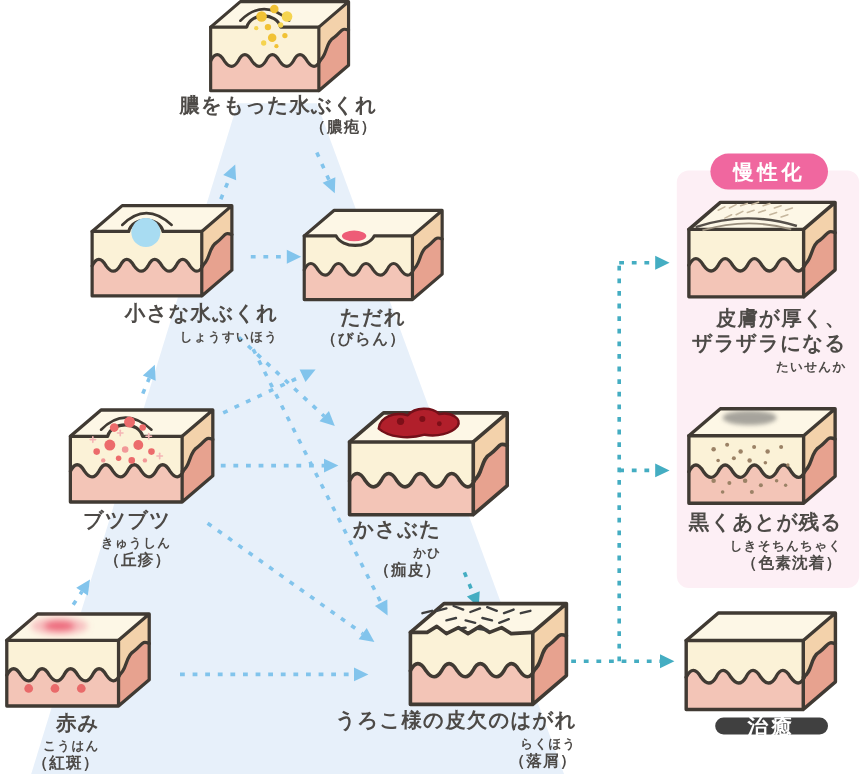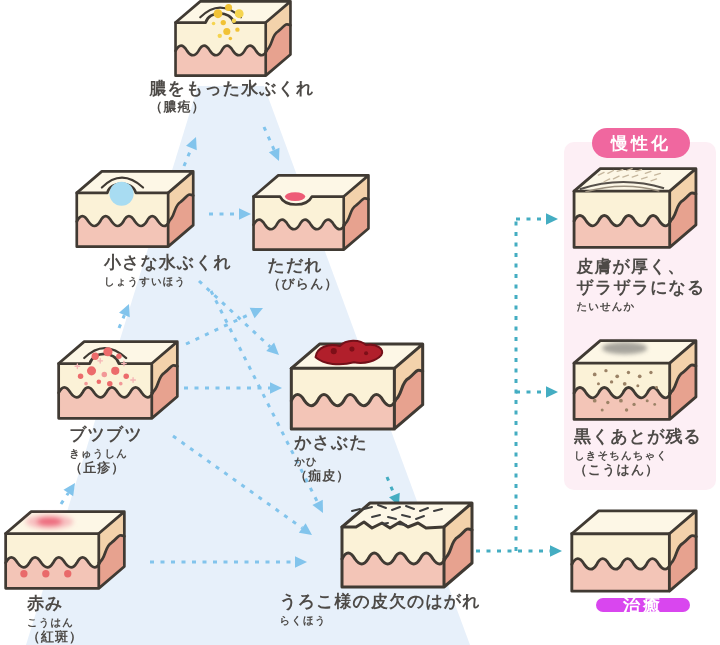--- a/index.html
+++ b/index.html
@@ -5,28 +5,28 @@
   html,body{margin:0;padding:0;}
   body{width:720px;height:645px;background:#ffffff;position:relative;overflow:hidden;
        font-family:"DejaVu Sans","Liberation Sans",sans-serif;}
   #stage{position:absolute;left:0;top:0;width:720px;height:645px;}
   .layer{position:absolute;left:0;top:0;}
   #wash-svg{z-index:1;}
   #arrow-layer{z-index:2;}
   #chronic-panel{position:absolute;background:#fdeff5;border-radius:10px;z-index:0;
        left:564px;top:142px;width:152px;height:348px;}
   .blk{position:absolute;z-index:3;}
-  .nlabel{position:absolute;z-index:4;text-align:left;transform:translateX(-50%);}
+  .nlabel{position:absolute;z-index:4;text-align:right;transform:translateX(-50%);}
   .lname{font-size:17px;font-weight:bold;color:#4d4a47;letter-spacing:1px;line-height:21px;white-space:nowrap;}
   .lfuri{font-size:10.5px;font-weight:bold;color:#4d4a47;letter-spacing:1px;line-height:13px;margin-top:2px;white-space:nowrap;}
   .lkanji{font-size:13px;font-weight:bold;color:#4d4a47;letter-spacing:1px;line-height:16px;white-space:nowrap;}
   .badge{position:absolute;z-index:5;border-radius:16px;color:#ffffff;font-weight:bold;
        font-size:17px;letter-spacing:3px;display:flex;align-items:center;justify-content:center;}
   #badge-chronic{left:592px;top:128px;width:98px;height:30px;background:#f0679f;}
-  #badge-healed{left:596px;top:598px;width:94px;height:14px;background:#d946ef;font-family:Liberation Serif, serif;}
+  #badge-healed{left:596px;top:598px;width:94px;height:14px;background:#404040;font-family:Liberation Serif, serif;}
   svg{display:block;}
 </style>
 </head>
 <body>
 
 <svg width="0" height="0" aria-hidden="true">
   <defs>
     <filter id="blur2" x="-60%" y="-60%" width="220%" height="220%">
         <feGaussianBlur stdDeviation="2"></feGaussianBlur>
       </filter>
@@ -289,20 +289,21 @@
         <line x1="50" y1="20" x2="58" y2="22" stroke="#3e3e3e" stroke-width="2" stroke-linecap="round"></line>
         <line x1="64" y1="18" x2="72" y2="20" stroke="#3e3e3e" stroke-width="2" stroke-linecap="round"></line>
         <line x1="78" y1="22" x2="86" y2="19" stroke="#3e3e3e" stroke-width="2" stroke-linecap="round"></line>
         <line x1="44" y1="27" x2="50" y2="26" stroke="#3e3e3e" stroke-width="2" stroke-linecap="round"></line>
         <line x1="60" y1="27" x2="68" y2="28" stroke="#3e3e3e" stroke-width="2" stroke-linecap="round"></line>
   </svg>
     </div>
     <div class="nlabel" style="left: 380px; top: 591px;">
       <div class="lname">うろこ様の皮欠のはがれ</div>
       <div class="lfuri">らくほう</div>
+      <div class="lkanji">（落屑）</div>
     </div>
     <div class="blk" style="left: 570px; top: 163px;">
       <svg viewBox="0 0 138 96" width="130" height="90">
     <path d="M4,30 L106,30 L134,6 L32,6 Z" fill="#fdf7e6"></path>
     <path d="M106,30 L134,6 L134,66 L106,90 Z" fill="#f3d2ab"></path>
     <path d="M106,62 C114,58 112,44 120,40 C128,34 127,30 134,33 L134,66 L106,90 Z" fill="#e7a28f"></path>
     <path d="M4,30 L106,30 L106,90 L4,90 Z" fill="#fbf2d7"></path>
     <path d="M4,62 q6,-12 13,0 q7,10 13,0 q6,-12 13,0 q7,10 13,0 q6,-12 13,0 q7,10 13,0 q6,-12 13,0 q7,10 12,0 L106,62 L106,90 L4,90 Z" fill="#f3c5b7"></path>
     <path d="M4,62 q6,-12 13,0 q7,10 13,0 q6,-12 13,0 q7,10 13,0 q6,-12 13,0 q7,10 13,0 q6,-12 13,0 q7,10 12,0" fill="none" stroke="#403a33" stroke-width="3" stroke-linecap="round"></path>
     <path d="M106,62 C114,58 112,44 120,40 C128,34 127,30 134,33" fill="none" stroke="#403a33" stroke-width="3" stroke-linecap="round"></path>
@@ -359,21 +360,21 @@
         <circle cx="82" cy="70" r="1.6" fill="#9b8266"></circle>
         <circle cx="34" cy="80" r="1.6" fill="#9b8266"></circle>
         <circle cx="60" cy="80" r="1.8" fill="#9b8266"></circle>
         <circle cx="90" cy="74" r="1.5" fill="#9b8266"></circle>
         <circle cx="92" cy="56" r="1.5" fill="#9b8266"></circle>
   </svg>
     </div>
     <div class="nlabel" style="left: 638px; top: 426px;">
       <div class="lname">黒くあとが残る</div>
       <div class="lfuri">しきそちんちゃく</div>
-      <div class="lkanji">（こうはん）</div>
+      <div class="lkanji">（色素沈着）</div>
     </div>
     <div class="blk" style="left: 568px; top: 505px;">
       <svg viewBox="0 0 138 96" width="132" height="92">
     <path d="M4,30 L106,30 L134,6 L32,6 Z" fill="#fdf7e6"></path>
     <path d="M106,30 L134,6 L134,66 L106,90 Z" fill="#f3d2ab"></path>
     <path d="M106,62 C114,58 112,44 120,40 C128,34 127,30 134,33 L134,66 L106,90 Z" fill="#e7a28f"></path>
     <path d="M4,30 L106,30 L106,90 L4,90 Z" fill="#fbf2d7"></path>
     <path d="M4,62 q6,-12 13,0 q7,10 13,0 q6,-12 13,0 q7,10 13,0 q6,-12 13,0 q7,10 13,0 q6,-12 13,0 q7,10 12,0 L106,62 L106,90 L4,90 Z" fill="#f3c5b7"></path>
     <path d="M4,62 q6,-12 13,0 q7,10 13,0 q6,-12 13,0 q7,10 13,0 q6,-12 13,0 q7,10 13,0 q6,-12 13,0 q7,10 12,0" fill="none" stroke="#403a33" stroke-width="3" stroke-linecap="round"></path>
     <path d="M106,62 C114,58 112,44 120,40 C128,34 127,30 134,33" fill="none" stroke="#403a33" stroke-width="3" stroke-linecap="round"></path>

